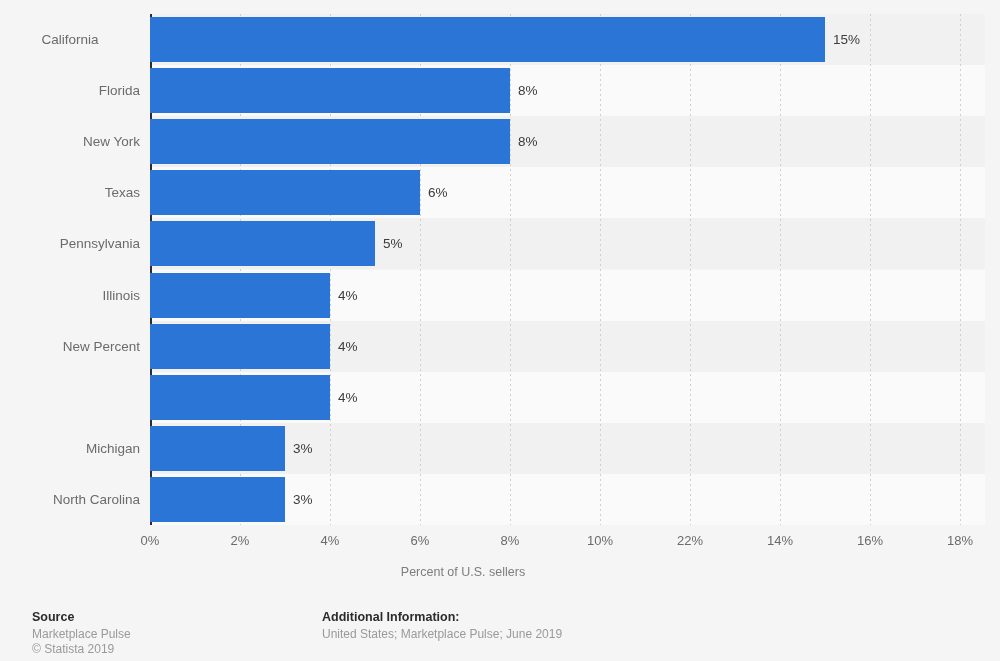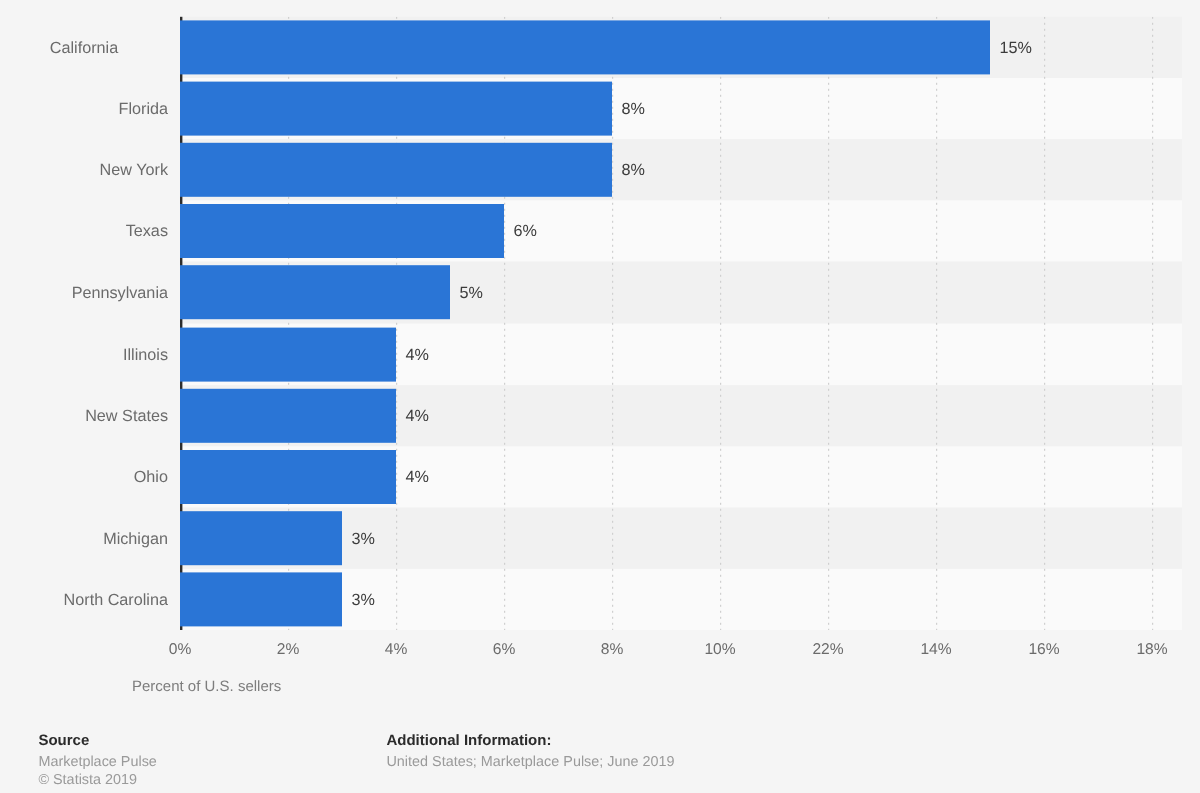--- a/index.html
+++ b/index.html
@@ -128,20 +128,21 @@
     font-size: 13px;
     color: #6b6b6b;
     transform: translateX(-50%);
     white-space: nowrap;
   }
   .x-axis-title {
     position: absolute;
     left: 0;
     top: 565px;
     width: 816px;
+    text-align: center;
     font-size: 12.5px;
     color: #7d7d7d;
   }
   .x-axis-title-inner {
     display: inline-block;
     margin-left: 110px;
   }
 
   
   .footer {
@@ -245,22 +246,21 @@
       </div>
     </div>
 
   <div class="cat-labels" id="cat-labels">
       <div class="cat-label" style="top: 0px; text-align: center;">California</div>
       <div class="cat-label" style="top: 51.1px; padding-left: 40px;">Florida</div>
       <div class="cat-label" style="top: 102.2px;">New York</div>
       <div class="cat-label" style="top: 153.3px;">Texas</div>
       <div class="cat-label" style="top: 204.4px;">Pennsylvania</div>
       <div class="cat-label" style="top: 255.5px;">Illinois</div>
-      <div class="cat-label" style="top: 306.6px;">New States</div>
-      <div class="cat-label" style="top: 357.7px;">Ohio</div>
+      <div class="cat-label" style="top: 306.6px;">New Percent</div>
       <div class="cat-label" style="top: 408.8px;">Michigan</div>
       <div class="cat-label" style="top: 459.9px;">North Carolina</div>
     </div>
 
   <div class="x-ticks" id="x-ticks">
       <div class="x-tick" style="left: 0px;">0%</div>
       <div class="x-tick" style="left: 90px;">2%</div>
       <div class="x-tick" style="left: 180px;">4%</div>
       <div class="x-tick" style="left: 270px;">6%</div>
       <div class="x-tick" style="left: 360px;">8%</div>

